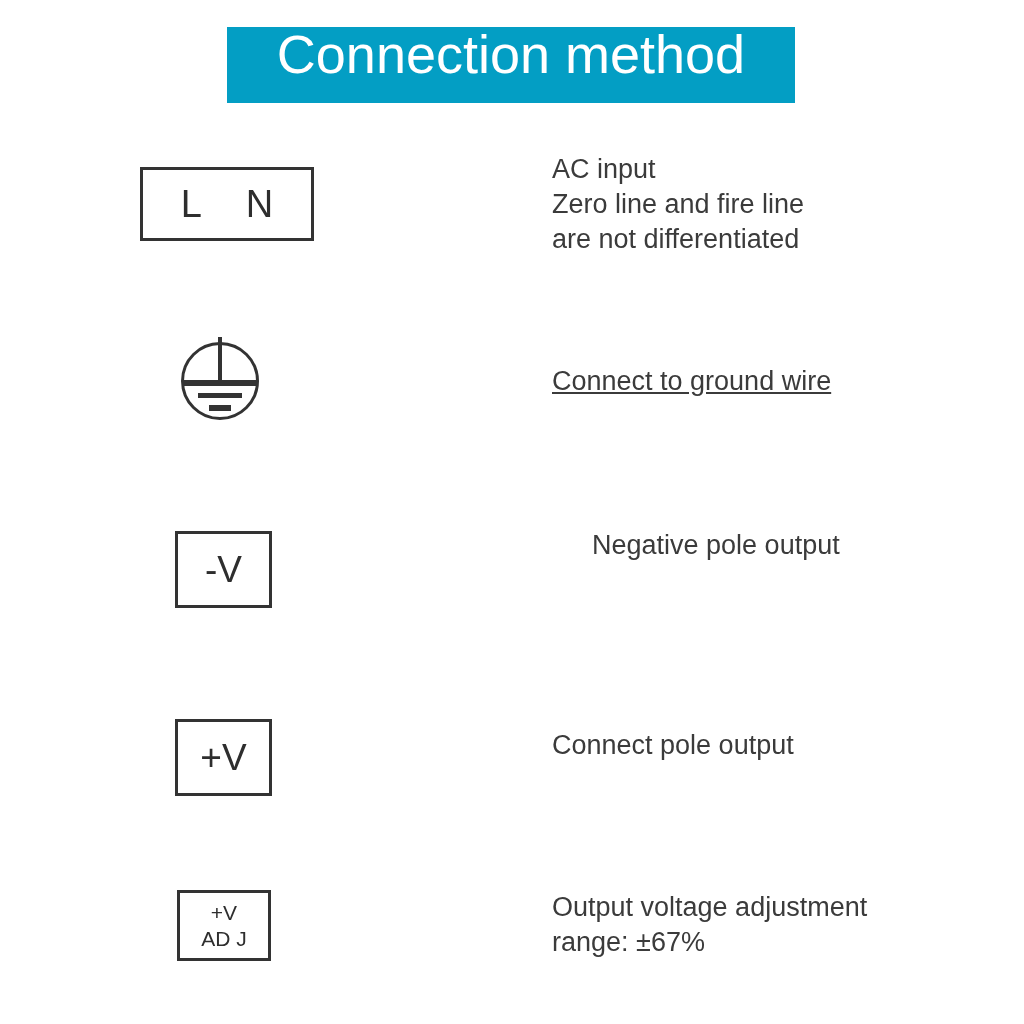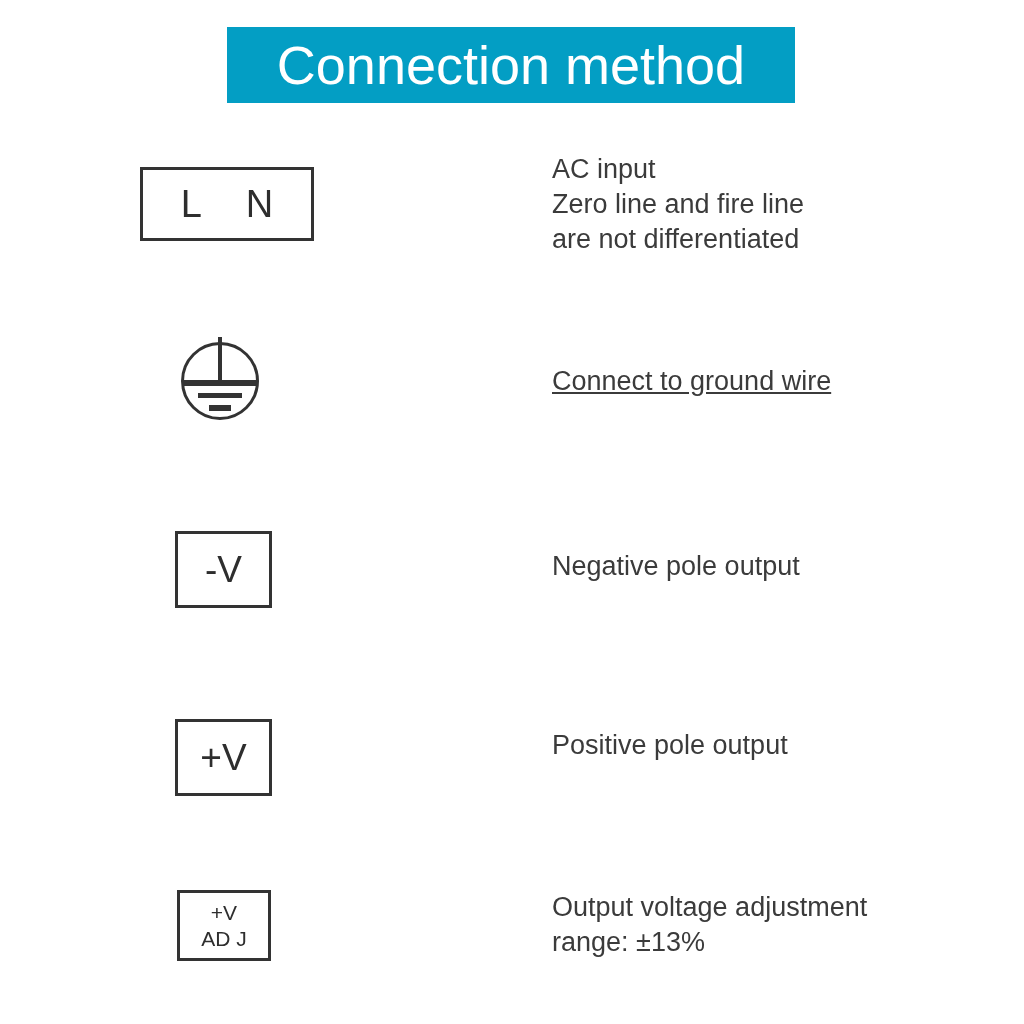--- a/index.html
+++ b/index.html
@@ -18,21 +18,20 @@
 
   
   #header-banner {
     position: absolute;
     left: 227px;
     top: 27px;
     width: 568px;
     height: 76px;
     background: #039ec4;
     display: flex;
-    align-items: center;
     justify-content: center;
   }
   #header-title {
     color: #ffffff;
     font-size: 54px;
     font-weight: 400;
     letter-spacing: 0px;
     line-height: 1;
     white-space: nowrap;
   }
@@ -153,38 +152,38 @@
 </div>
 
 <div class="legend-row">
 
   <div class="symbol-cell" style="left:175px; top:531px;">
     <div class="term-box" id="box-negv">
       <span>-V</span>
     </div>
   </div>
 
-  <div class="desc-cell" style="top:549px;">Negative pole output</div>
+  <div class="desc-cell" style="top:528px;margin-left:40px;">Negative pole output</div>
 </div>
 
 <div class="legend-row">
 
   <div class="symbol-cell" style="left:175px; top:719px;">
     <div class="term-box" id="box-posv">
       <span>+V</span>
     </div>
   </div>
 
-  <div class="desc-cell" style="top:728px;">Positive pole output</div>
+  <div class="desc-cell" style="top:728px;">Connect pole output</div>
 </div>
 
 <div class="legend-row">
 
   <div class="symbol-cell" style="left:177px; top:890px;">
     <div class="term-box" id="box-adj">
       <div class="adj-line">+V</div>
       <div class="adj-line">AD J</div>
     </div>
   </div>
 
   <div class="desc-cell" style="top:890px;">Output voltage adjustment
-range: ±13%</div>
+range: ±67%</div>
 </div>
 
 </body></html>

